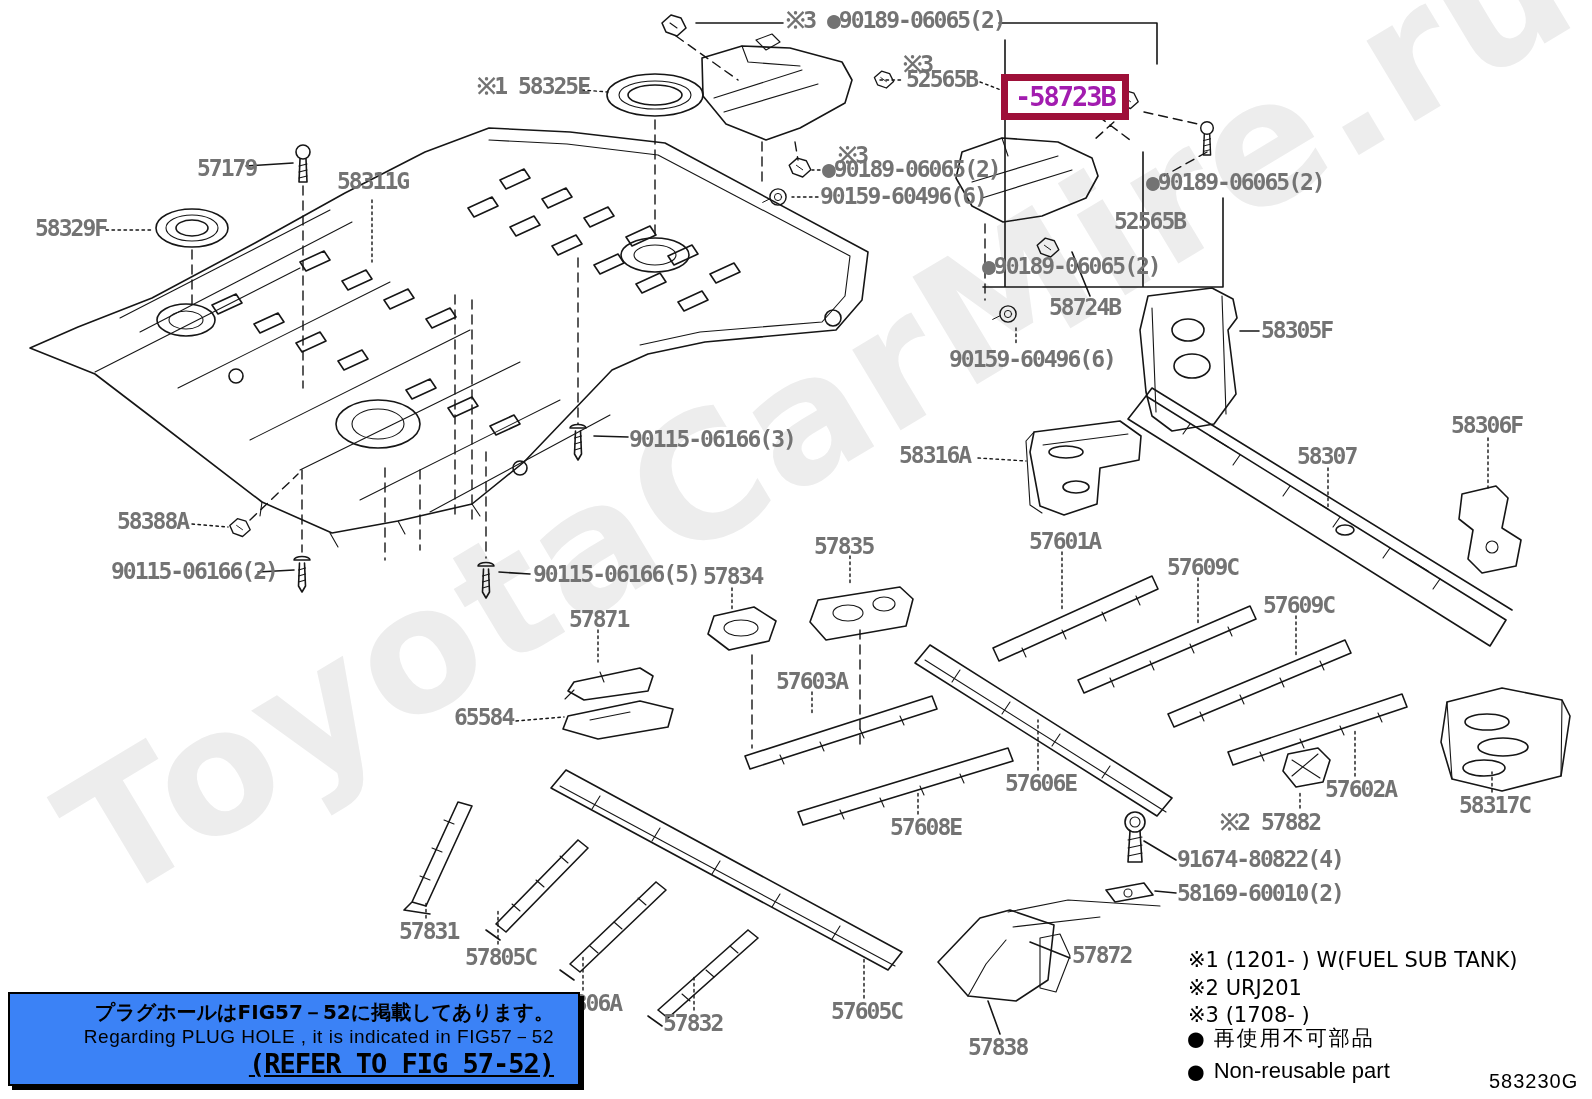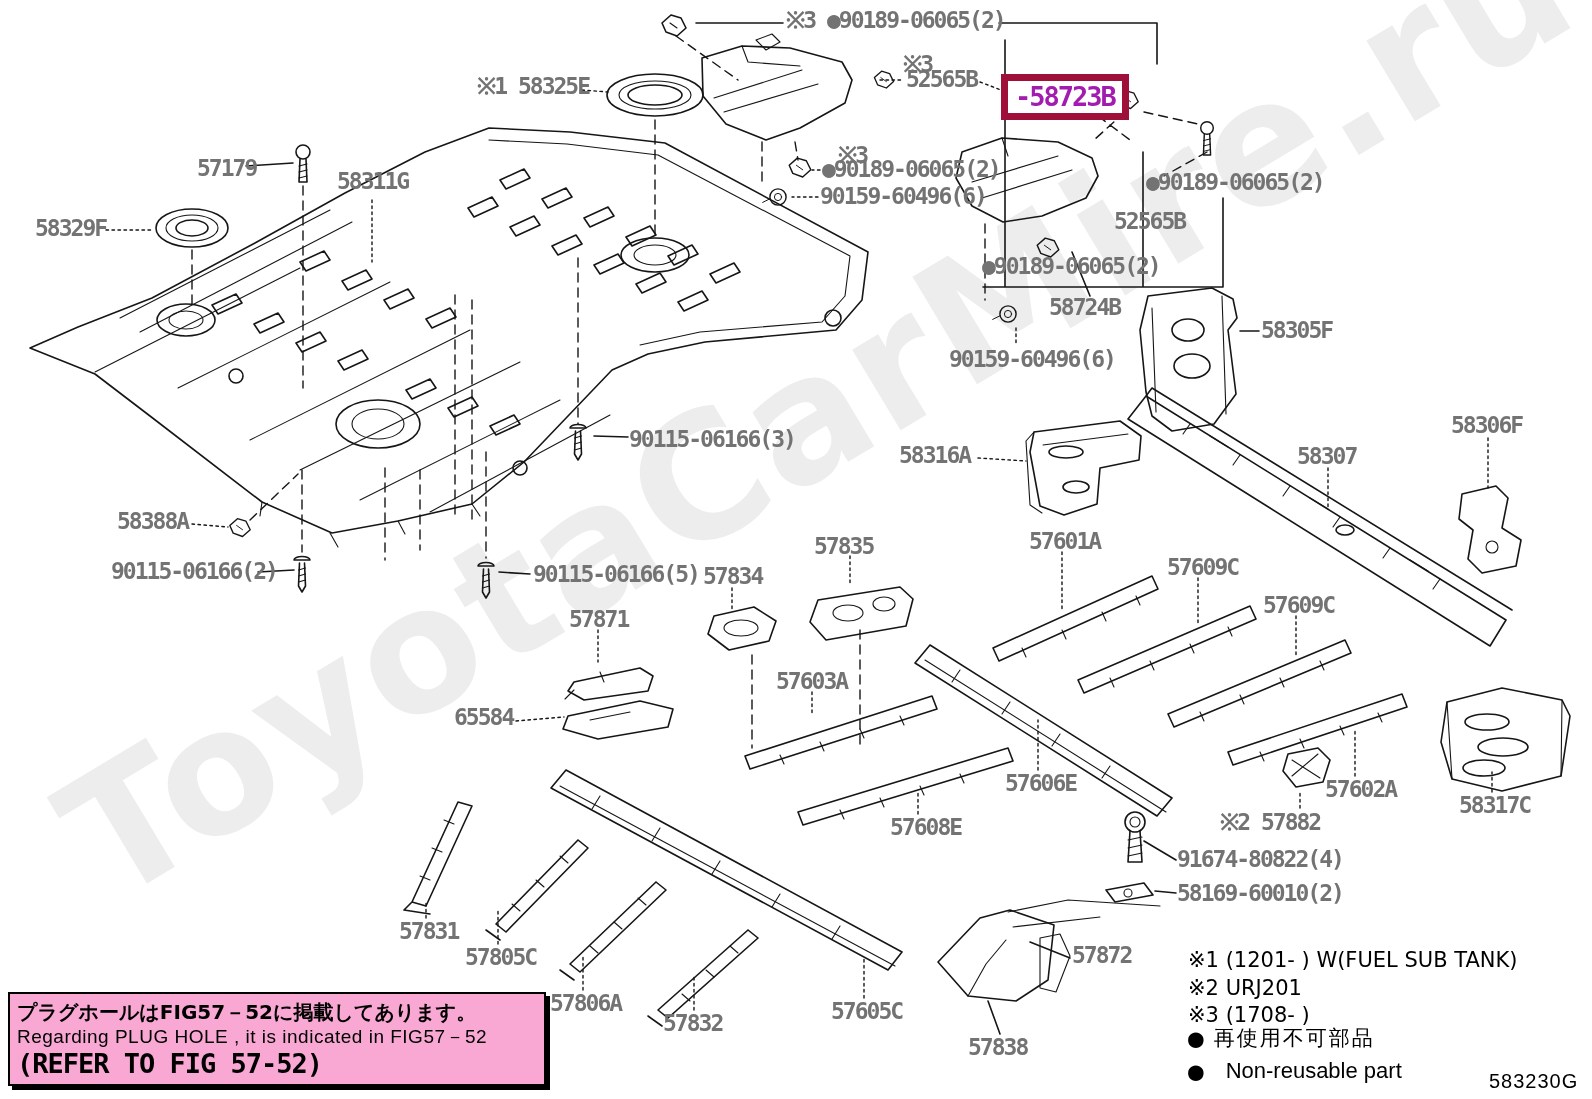--- a/index.html
+++ b/index.html
@@ -12,33 +12,33 @@
   .art path,.art line,.art ellipse,.art circle,.art use{stroke:#161616;stroke-width:1.6;fill:none;
       stroke-linecap:round;stroke-linejoin:round;}
   .art .thin{stroke-width:1.1;}
   .art .dot{stroke-dasharray:2.5 3.5;stroke-width:1.4;}
   .art .dsh{stroke-dasharray:9 6;stroke-width:1.4;}
   .pl{position:absolute;z-index:2;white-space:nowrap;color:#737373;
       font:bold 23px/1.05 "DejaVu Sans Mono",monospace;letter-spacing:-2px;}
   .red-box{position:absolute;left:1001px;top:74px;z-index:3;background:#fff;
       border:7px solid #9e1039;padding:2px 7px 3px;
       font:bold 27px/1 "DejaVu Sans Mono",monospace;letter-spacing:-2px;color:#a21caf;}
-  .note{position:absolute;left:8px;top:992px;width:520px;z-index:3;background:#f9a8d4;
-      border:2px solid #000;box-shadow:4px 4px 0 0 #000;text-align:left;padding:5px 7px 6px;}
+  .note{position:absolute;left:8px;top:992px;width:520px;z-index:3;background:#3b82f6;
+      border:2px solid #000;box-shadow:4px 4px 0 0 #000;text-align:right;padding:5px 24px 6px;}
   .note .ja{font:600 20px/1.3 "DejaVu Sans",sans-serif;}
   .note .en{font:19px/1.25 "Liberation Sans",sans-serif;letter-spacing:.5px;}
-  .note .ref{font:bold 27px/1.1 "DejaVu Sans Mono",monospace;letter-spacing:-1px;}
+  .note .ref{font:bold 27px/1.1 "DejaVu Sans Mono",monospace;letter-spacing:-1px;text-decoration:underline;}
   .legend{position:absolute;left:1188px;top:940px;z-index:2;color:#000;
       font:21px/1.22 "DejaVu Sans",sans-serif;white-space:nowrap;margin-top:8px;}
   .legend .lrow{margin-bottom:2px;}
   .bullets{position:absolute;left:1188px;top:1024px;z-index:2;color:#000;white-space:nowrap;}
   .brow{display:flex;align-items:center;gap:10px;margin-bottom:6px;}
   .bdot{font-size:26px;line-height:1;}
   .bja{font:21px "DejaVu Sans",sans-serif;letter-spacing:2px;}
-  .ben{font:22px "Liberation Sans",sans-serif;margin-left:12px;}
+  .ben{font:22px "Liberation Sans",sans-serif;}
   .code{position:absolute;left:1489px;top:1070px;z-index:2;color:#000;
       font:20px "Liberation Sans",sans-serif;letter-spacing:1px;}
 </style>
 </head>
 <body>
 
 <div class="stage">
 
   <div class="wm">ToyotaCarMire.ru</div>
 

